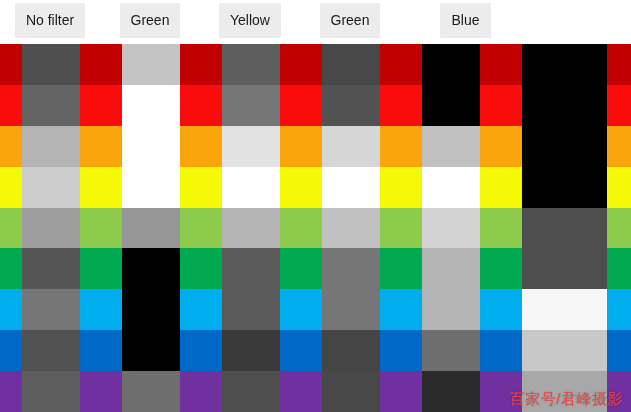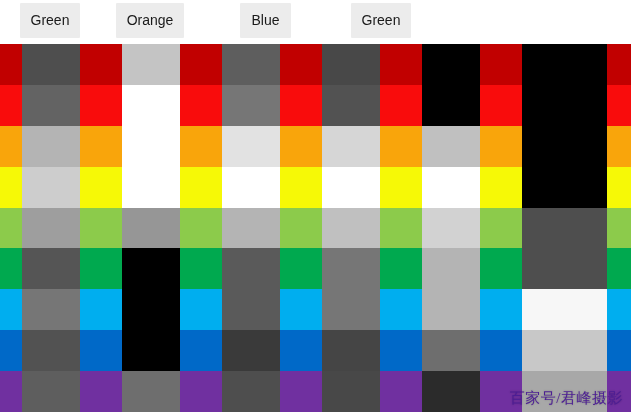--- a/index.html
+++ b/index.html
@@ -87,48 +87,51 @@
     height: 100%;
     flex: 0 0 20px;
   }
   .cell.last .bar-right { flex: 0 0 24px; width: 24px; }
 
   
   #watermark {
     position: absolute;
     right: 8px;
     bottom: 6px;
-    color: #4c1d95;
+    color: #ef4444;
     font-size: 15px;
     line-height: 1;
     letter-spacing: 0.5px;
-    font-family: Liberation Serif, serif;
+    font-family: Liberation Sans, sans-serif;
     text-shadow: 0 0 2px rgba(0,0,0,0.25);
     pointer-events: none;
     white-space: nowrap;
   }
 </style>
 </head>
 <body>
 
 <div id="page">
 
   <div id="tabs">
       <div class="tab-slot">
+        <div class="tab">No filter</div>
+      </div>
+      <div class="tab-slot">
         <div class="tab">Green</div>
       </div>
       <div class="tab-slot">
-        <div class="tab">Orange</div>
+        <div class="tab">Yellow</div>
+      </div>
+      <div class="tab-slot">
+        <div class="tab">Green</div>
       </div>
       <div class="tab-slot last">
         <div class="tab">Blue</div>
       </div>
-      <div class="tab-slot">
-        <div class="tab">Green</div>
-      </div>
     </div>
 
   <div id="grid">
       <div class="grid-row">
         <div class="cell">
           <div class="bar-left" style="background: rgb(193, 0, 0);"></div>
           <div class="patch" style="background: rgb(78, 78, 78);"></div>
           <div class="bar-right" style="background: rgb(193, 0, 0);"></div>
         </div>
         <div class="cell">

